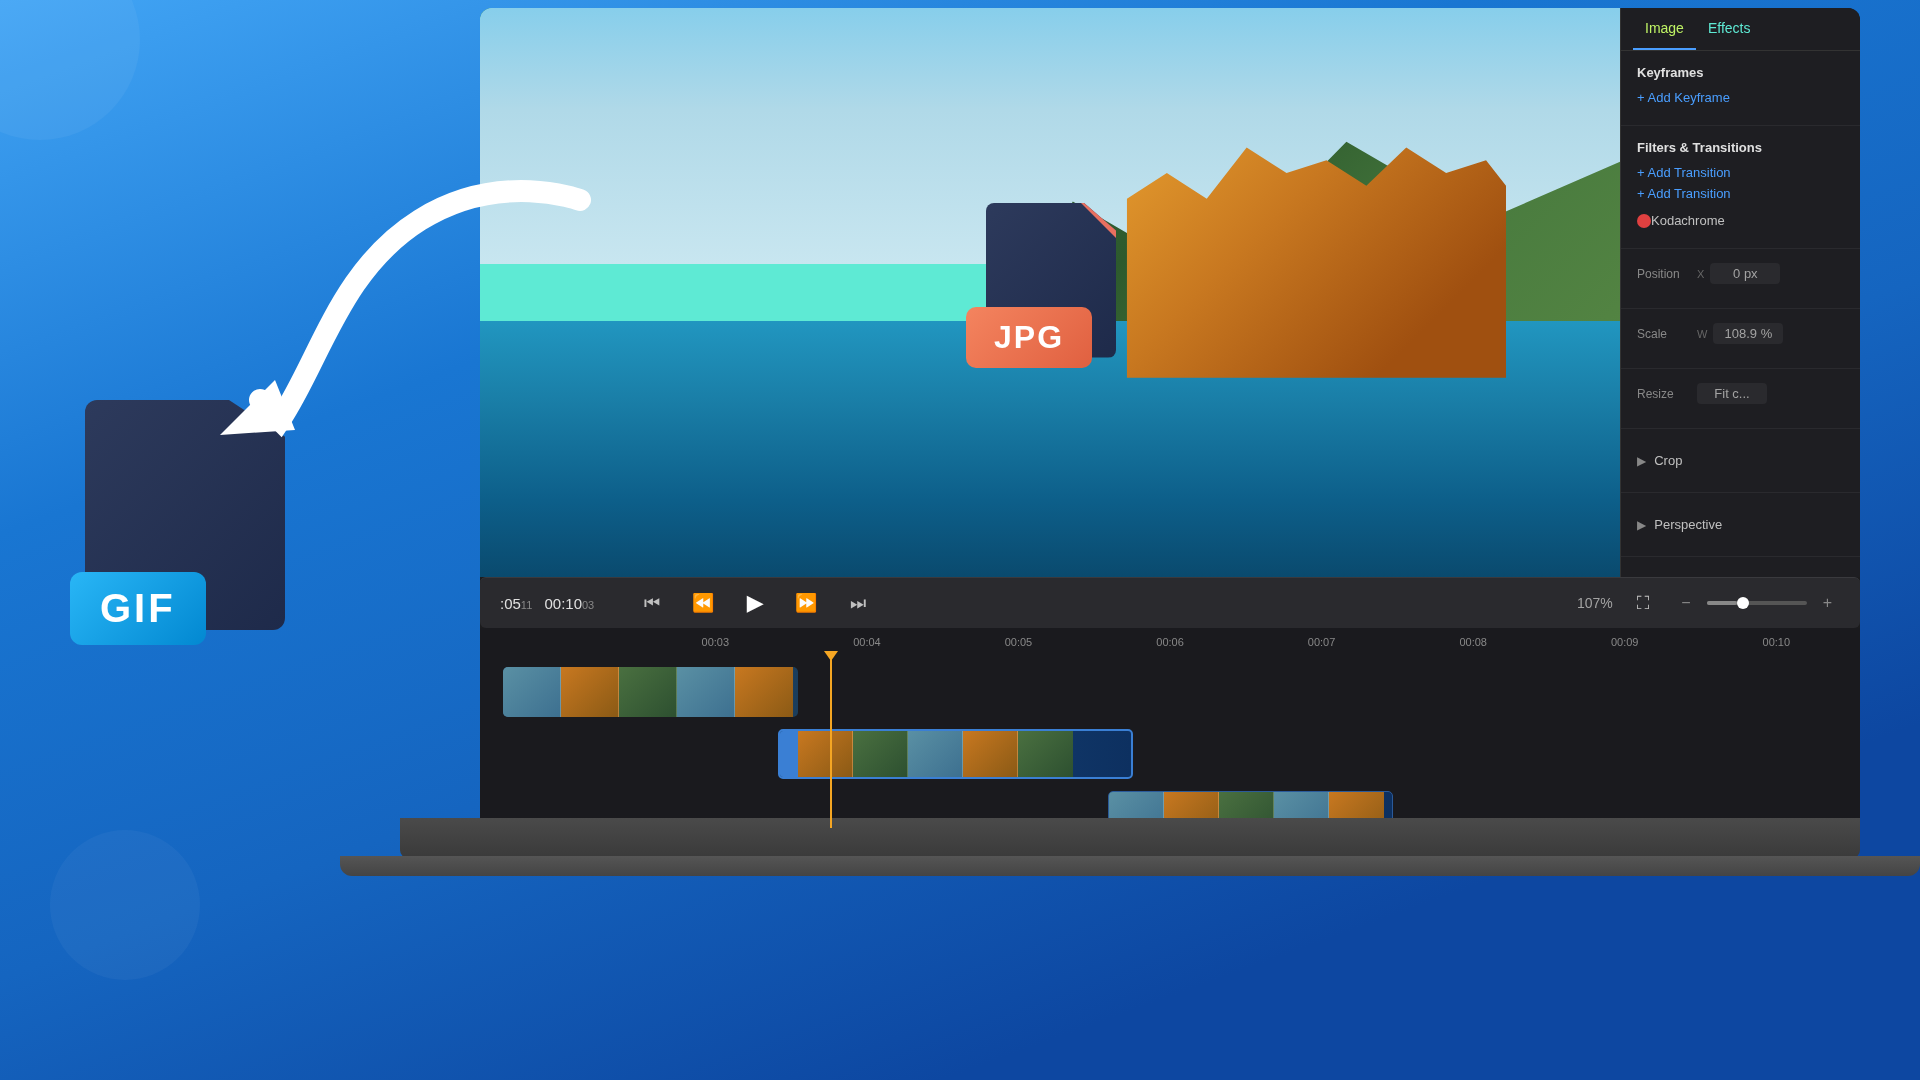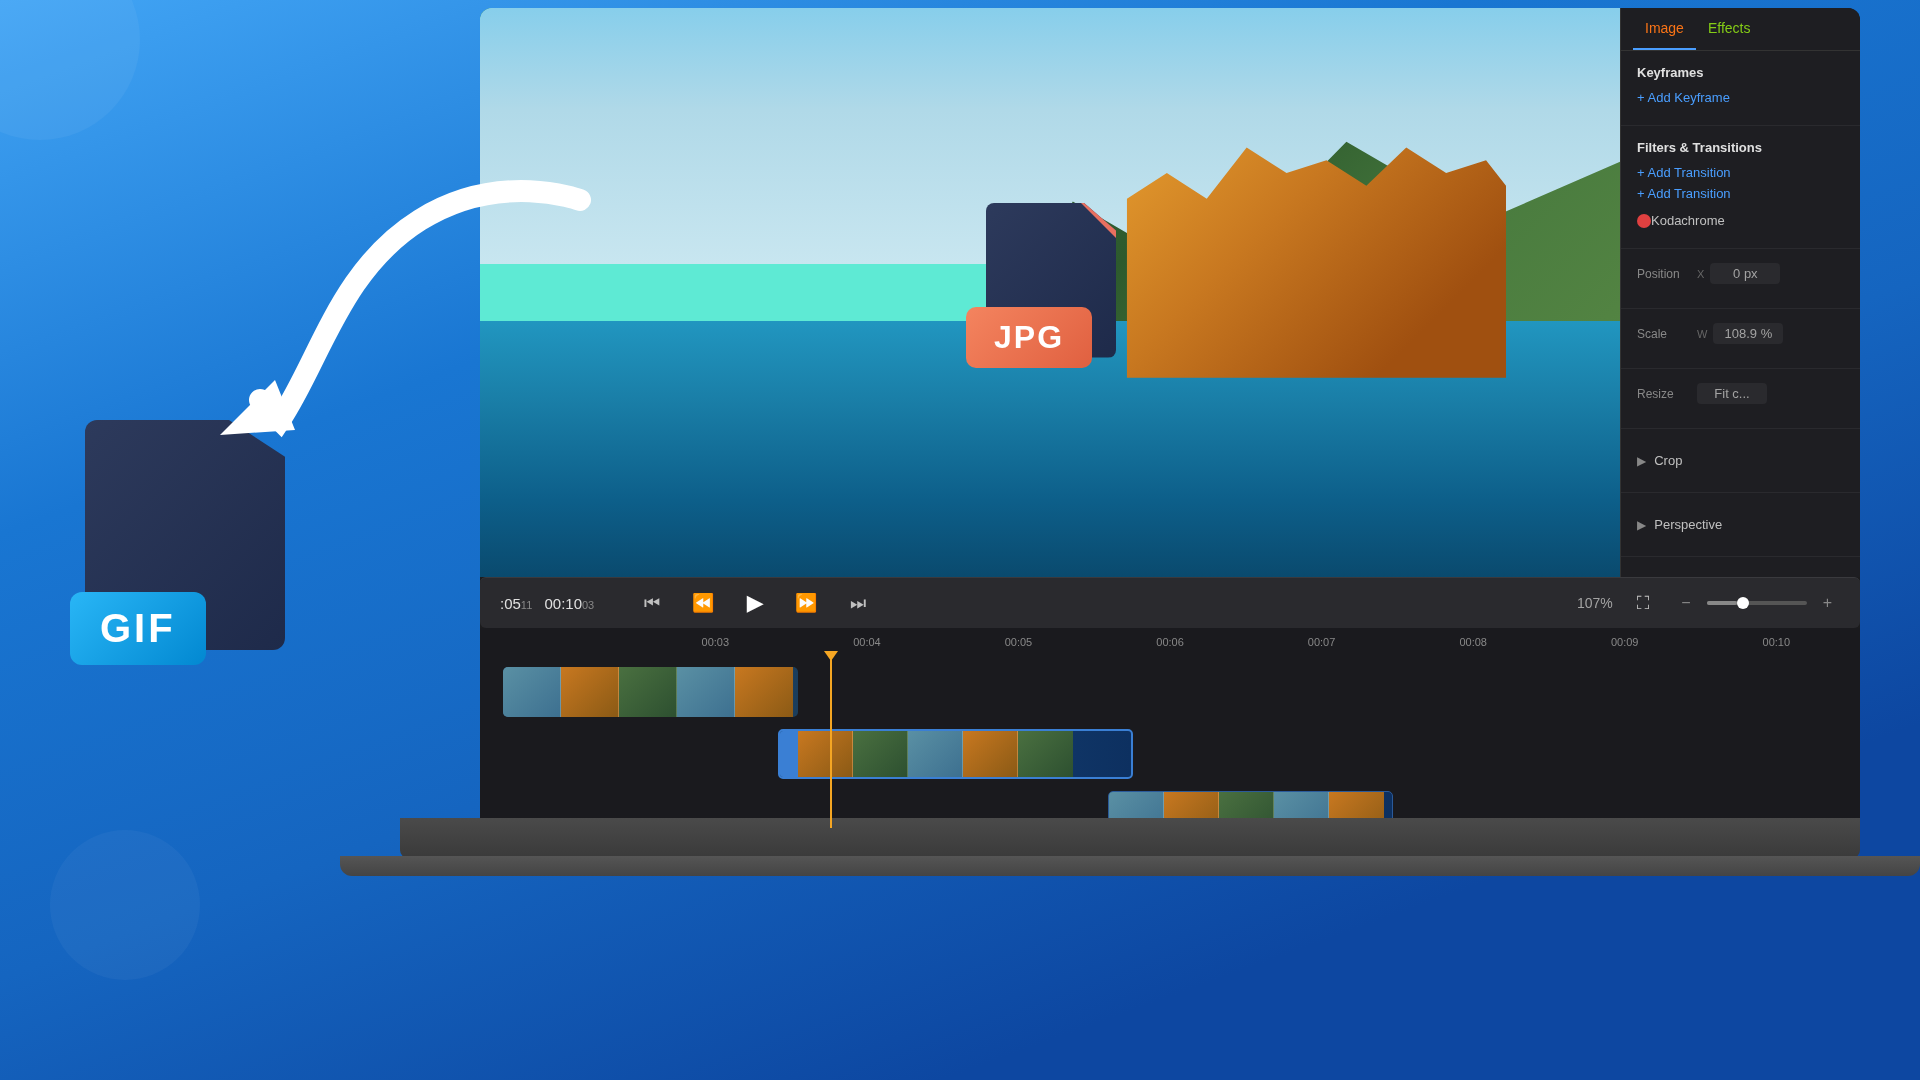--- a/index.html
+++ b/index.html
@@ -326,27 +326,27 @@
 
     .panel-tabs {
       display: flex;
       border-bottom: 1px solid #333;
       padding: 0 12px;
     }
 
     .panel-tab {
       padding: 12px 12px;
       font-size: 14px;
-      color: #84cc16;
+      color: #5eead4;
       cursor: pointer;
       border-bottom: 2px solid transparent;
     }
 
     .panel-tab.active {
-      color: #f97316;
+      color: #bef264;
       border-bottom-color: #4a9eff;
     }
 
     .panel-section {
       padding: 14px 16px;
       border-bottom: 1px solid #2a2a2e;
     }
 
     .panel-section-title {
       font-size: 13px;
@@ -430,21 +430,21 @@
     .collapsible-label {
       color: #c0c0c0;
       font-size: 13px;
       font-weight: 500;
     }
 
     
     .gif-icon-container {
       position: absolute;
       left: 85px;
-      top: 420px;
+      top: 400px;
       z-index: 5;
       width: 240px;
       height: 260px;
     }
 
     .gif-icon-bg {
       width: 200px;
       height: 230px;
       background: linear-gradient(135deg, #2d3a5c 0%, #1e2a4a 100%);
       border-radius: 12px;

